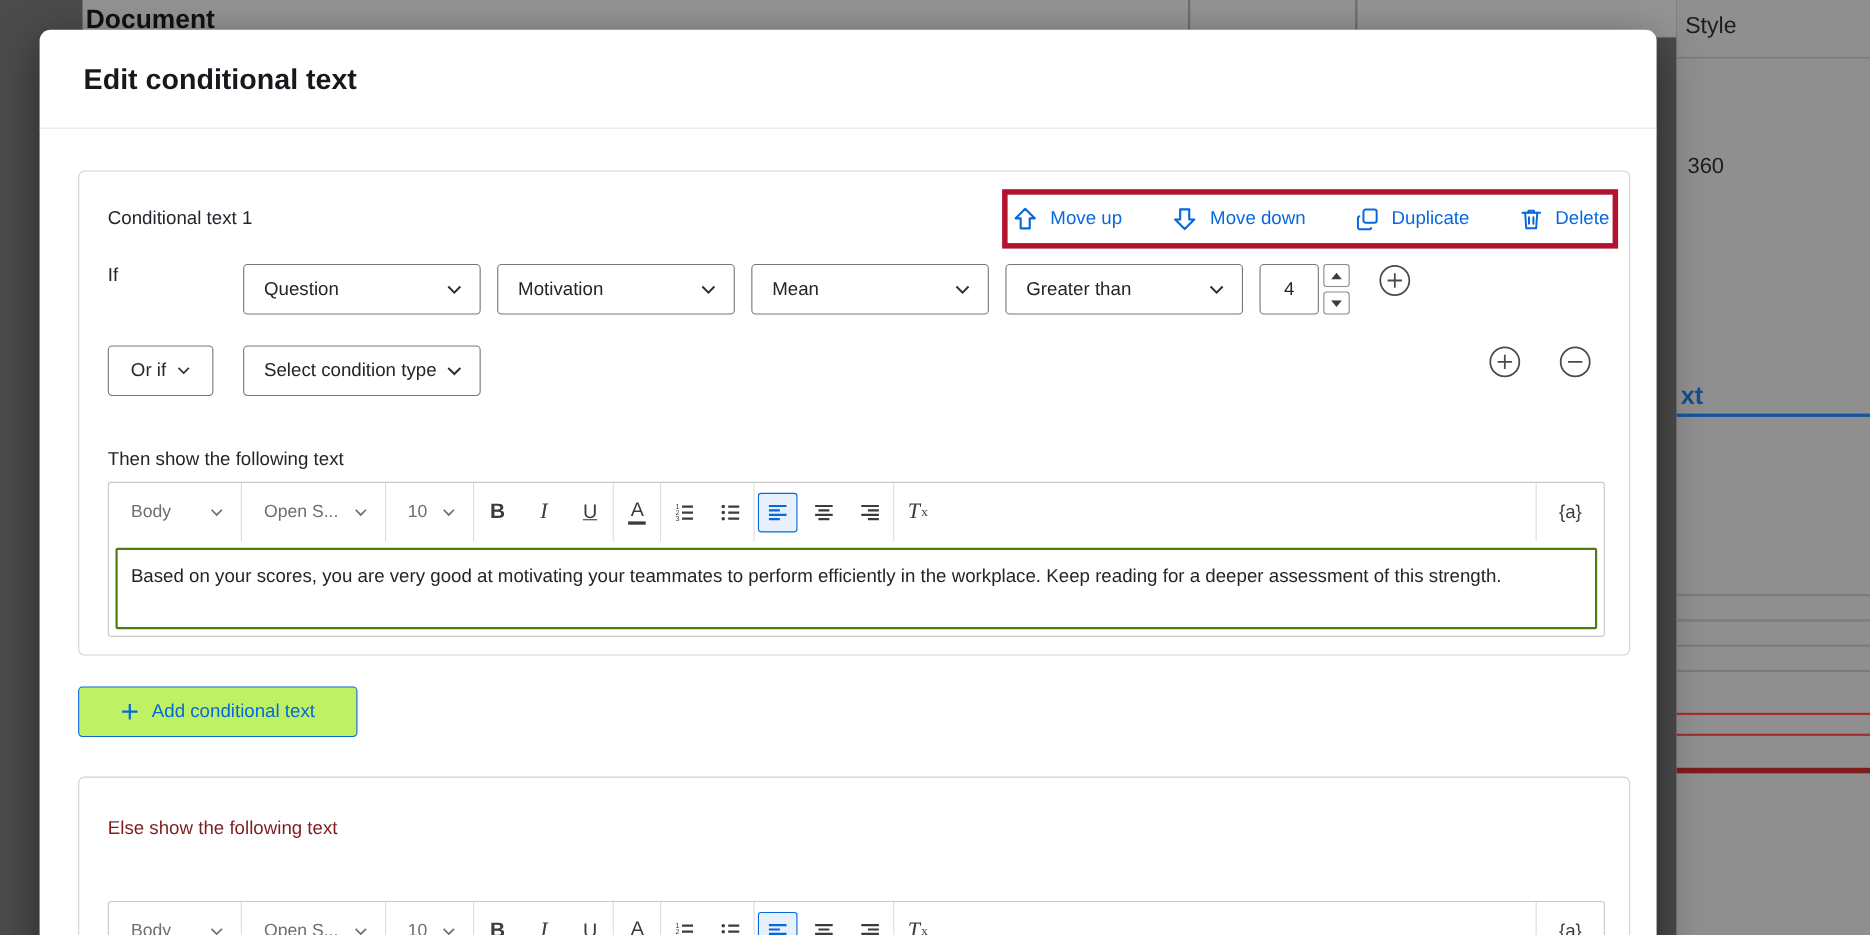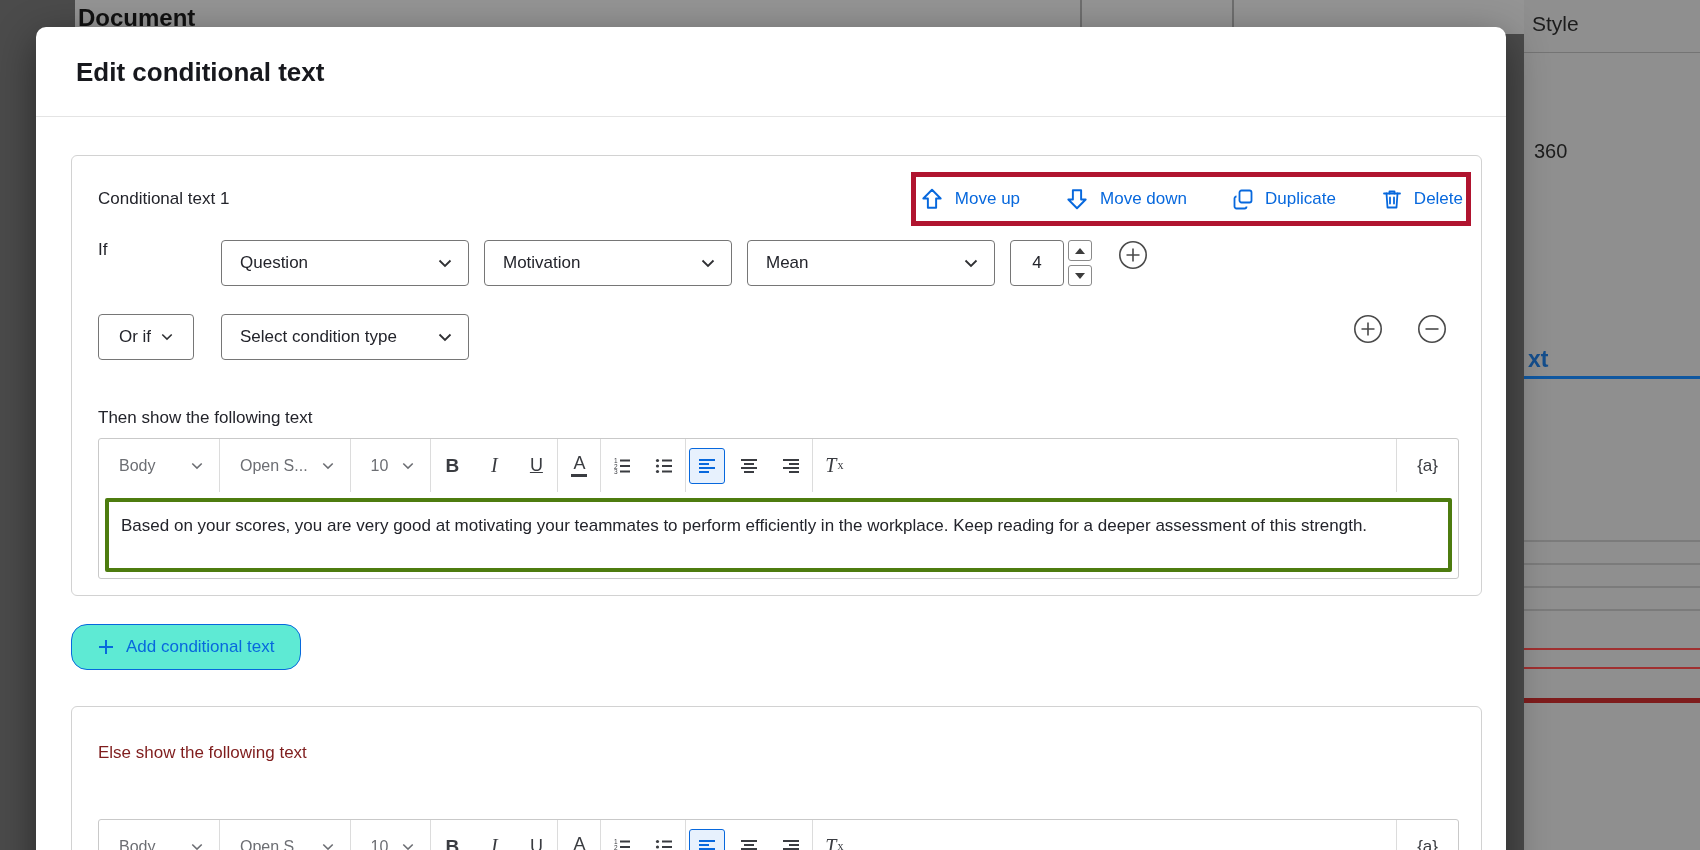--- a/index.html
+++ b/index.html
@@ -34,21 +34,21 @@
   .panel-head { display:flex; justify-content:space-between; align-items:center; }
   .panel-title { font-size:17px; color:#23242b; }
 
   .annotation-box { border:5px solid #b0142f; padding:9px 3px; display:flex; gap:44px; align-items:center; margin-right:-12px; }
   .action { display:flex; gap:10px; align-items:center; color:#0768dd; font-size:17px; }
   .action svg { display:block; }
 
   .cond-row { display:flex; align-items:flex-start; margin-top:14px; }
   .cond-row.row2 { margin-top:28px; }
   .if-label { width:123px; font-size:17px; color:#23242b; }
-  .dd { width:248px; height:46px; border:1px solid #767676; border-radius:4px; display:flex; align-items:center;
+  .dd { width:216px; height:46px; border:1px solid #767676; border-radius:4px; display:flex; align-items:center;
         justify-content:space-between; padding:0 16px 0 18px; margin-right:15px; font-size:17px; color:#23242b;
         background:#fff; cursor:pointer; }
   .dd .chev, .orif .chev { color:#2f3033; flex:none; }
   .num-box { width:54px; height:46px; border:1px solid #767676; border-radius:4px; display:flex;
              align-items:center; justify-content:center; font-size:17px; color:#23242b; cursor:text; }
   .spinners { display:flex; flex-direction:column; gap:4px; margin-left:4px; }
   .spin { width:24px; height:21px; border:1px solid #8a8a8a; border-radius:3px; display:flex;
           align-items:center; justify-content:center; background:#fff; }
   .circle-btn { margin-left:26px; height:30px; padding:0; }
   .row2 .spacer { flex:1; }
@@ -70,25 +70,25 @@
   .tb-btn.bold { font-weight:700; font-size:19px; }
   .tb-btn.italic { font-style:italic; font-family:"Liberation Serif", serif; font-size:20px; }
   .tb-btn.underline { text-decoration:underline; }
   .color-a { border-bottom:3px solid #3a3c41; line-height:1.05; padding:0 2px 1px; font-size:18px; }
   .active-pill { width:36px; height:36px; border:1px solid #0768dd; background:#e7f1fd; border-radius:3px;
                  color:#0768dd; display:flex; align-items:center; justify-content:center; }
   .clearfmt { font-family:"Liberation Serif", serif; font-style:italic; font-size:20px; }
   .clearfmt sub { font-size:12px; font-style:normal; margin-left:1px; }
   .tb-spacer { flex:1; }
   .piped { padding:0 20px; font-size:17px; color:#3a3c41; }
-  .rte-content { margin:6px; border:4px solid #4d7c0f; border-radius:2px; min-height:74px; padding:10px 12px;
+  .rte-content { margin:6px; border:2px solid #4d7c0f; border-radius:2px; min-height:74px; padding:10px 12px;
                  font-size:17px; line-height:28px; color:#23242b; cursor:text; }
 
-  .add-ct { margin-top:28px; height:46px; border:1px solid #0768dd; border-radius:16px; background:#5eead4;
-            color:#0768dd; font-size:17px; display:flex; align-items:center; gap:12px; padding:0 26px; }
+  .add-ct { margin-top:28px; height:46px; border:1px solid #0768dd; border-radius:4px; background:#bef264;
+            color:#0768dd; font-size:17px; display:flex; align-items:center; gap:12px; padding:0 38px; }
 
   .panel2 { margin-top:36px; padding-top:36px; min-height:320px; }
   .else-label { font-size:17px; color:#7f1d1d; }
   .panel2 .rte { margin-top:56px; }
 </style>
 </head>
 <body>
 
 <div class="bg-top-strip">
   <span class="bg-partial-title">Document</span>
@@ -167,20 +167,26 @@
           <svg class="chev" width="14" height="9" viewBox="0 0 14 9" fill="none" stroke="currentColor" stroke-width="1.8">
               <path d="M1.5 1.5 7 7l5.5-5.5"></path>
             </svg>
         </div>
         <div class="dd">
           <span>Mean</span>
           <svg class="chev" width="14" height="9" viewBox="0 0 14 9" fill="none" stroke="currentColor" stroke-width="1.8">
               <path d="M1.5 1.5 7 7l5.5-5.5"></path>
             </svg>
         </div>
+        <div class="dd">
+          <span>Greater than</span>
+          <svg class="chev" width="14" height="9" viewBox="0 0 14 9" fill="none" stroke="currentColor" stroke-width="1.8">
+              <path d="M1.5 1.5 7 7l5.5-5.5"></path>
+            </svg>
+        </div>
         <div class="num-box">4</div>
         <div class="spinners">
           <button class="spin">
               <svg width="10" height="6" viewBox="0 0 10 6">
                 <path d="M5 0 10 6H0Z" fill="#3c3c3c"></path>
               </svg>
             </button>
           <button class="spin">
               <svg width="10" height="6" viewBox="0 0 10 6">
                 <path d="M5 6 0 0h10Z" fill="#3c3c3c"></path>

